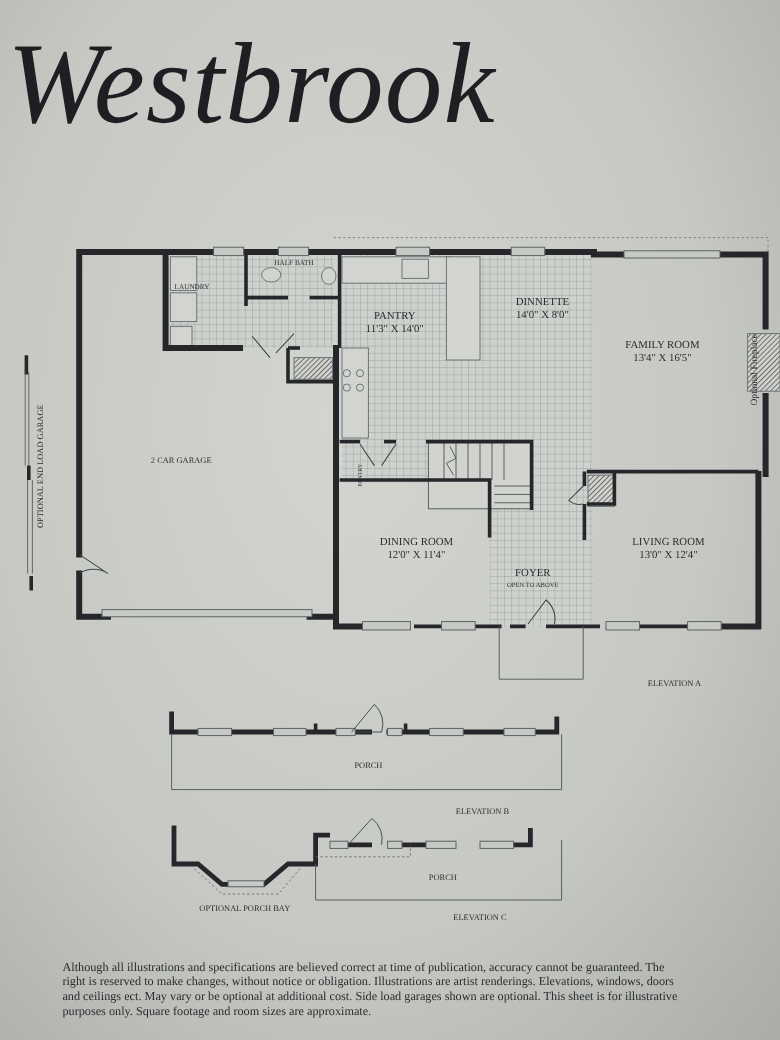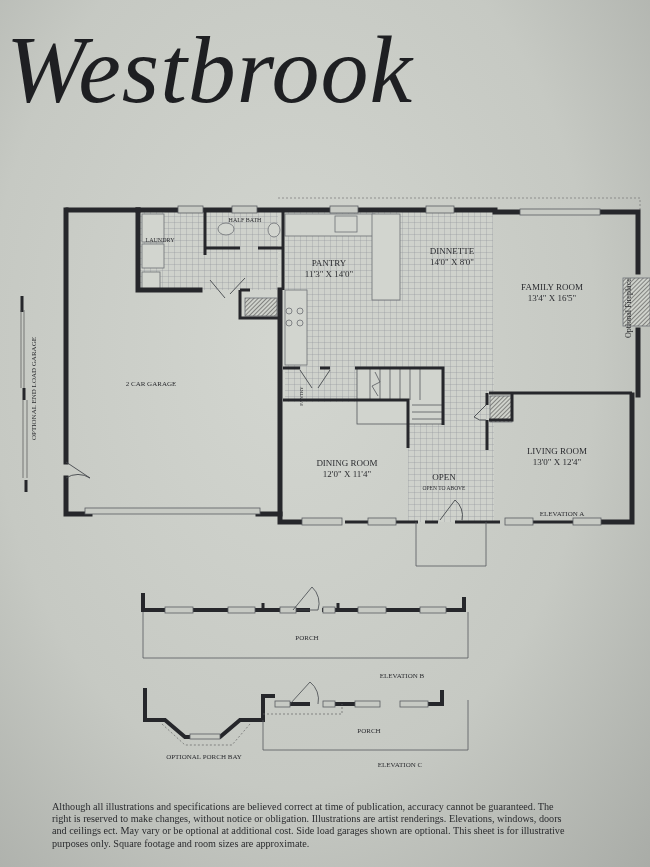--- a/index.html
+++ b/index.html
@@ -166,37 +166,37 @@
   <div class="lbl" style="left:452px;top:246px">
     <div>DINNETTE</div>
     <div>14'0" X 8'0"</div>
   </div>
   <div class="lbl" style="left:552px;top:282px">
     <div>FAMILY ROOM</div>
     <div>13'4" X 16'5"</div>
   </div>
   <div class="lbl sm" style="left:151px;top:380px;font-size:7px">2 CAR GARAGE</div>
   <div class="lbl sm" style="left:292px;top:392px;transform:rotate(-90deg);font-size:5px">PANTRY</div>
-  <div class="lbl" style="left:347px;top:458px">
+  <div class="lbl" style="left:347px;top:446px">
     <div>DINING ROOM</div>
     <div>12'0" X 11'4"</div>
   </div>
   <div class="lbl" style="left:557px;top:446px">
     <div>LIVING ROOM</div>
     <div>13'0" X 12'4"</div>
   </div>
   <div class="lbl" style="left:444px;top:472px">
-    <div>OPEN</div>
+    <div>FOYER</div>
     <div class="sm" style="font-size:5.5px">OPEN TO ABOVE</div>
   </div>
 
   <div class="vert">OPTIONAL END LOAD GARAGE</div>
   <div class="fire">Optional Fireplace</div>
 
-  <div class="lbl sm" style="left:562px;top:510px;font-size:7px">ELEVATION A</div>
+  <div class="lbl sm" style="left:562px;top:566px;font-size:7px">ELEVATION A</div>
   <div class="lbl sm" style="left:307px;top:634px;font-size:7px">PORCH</div>
   <div class="lbl sm" style="left:402px;top:672px;font-size:7px">ELEVATION B</div>
   <div class="lbl sm" style="left:369px;top:727px;font-size:7px">PORCH</div>
   <div class="lbl sm" style="left:204px;top:753px;font-size:7px">OPTIONAL PORCH BAY</div>
   <div class="lbl sm" style="left:400px;top:761px;font-size:7px">ELEVATION C</div>
 
   <div class="disclaimer">Although all illustrations and specifications are believed correct at time of publication, accuracy cannot be guaranteed. The right is reserved to make changes, without notice or obligation. Illustrations are artist renderings. Elevations, windows, doors and ceilings ect. May vary or be optional at additional cost. Side load garages shown are optional. This sheet is for illustrative purposes only. Square footage and room sizes are approximate.</div>
   <div class="credit">GLOBAL MLS, Inc.</div>
 </div>
 

